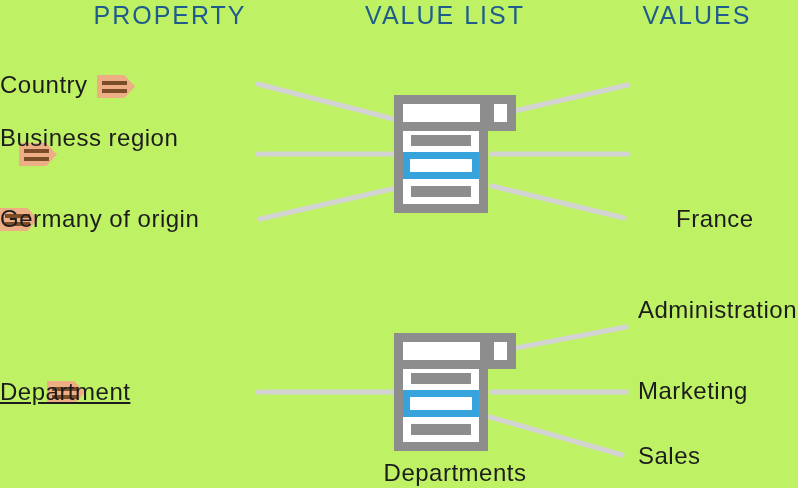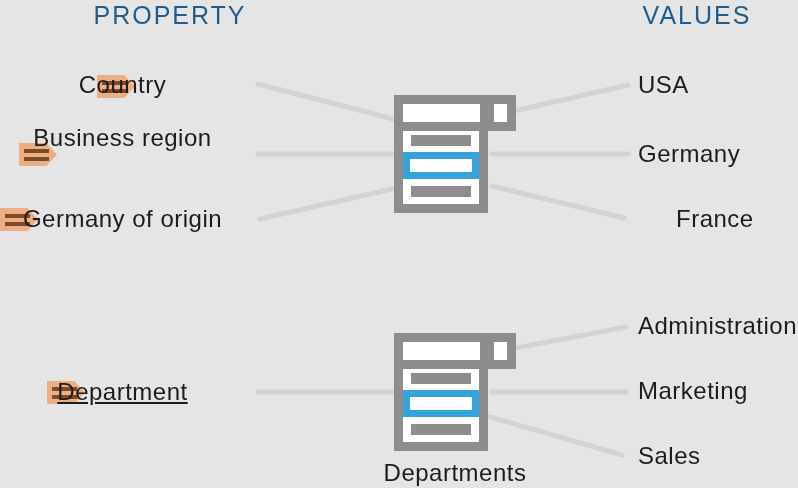--- a/index.html
+++ b/index.html
@@ -6,43 +6,43 @@
     --header-blue:#1f5c8d;
     --text-dark:#1c1c1c;
     --line-gray:#d3d3d3;
     --icon-gray:#8d8d8d;
     --icon-blue:#36a3dc;
     --tag-fill:#edae85;
     --tag-stripe:#7a4d28;
   }
   html,body{margin:0;padding:0;background:#fff;}
   .canvas{
-    position:relative;width:798px;height:488px;background:#e5e5e5;overflow:hidden;
+    position:relative;width:798px;height:488px;background:#bef264;overflow:hidden;
     font-family:"Liberation Sans", sans-serif;color:var(--text-dark);
   }
   .lines-svg{position:absolute;left:0;top:0;z-index:1;}
   .col-header{
     position:absolute;top:1px;width:220px;text-align:center;z-index:2;
     font-size:25px;letter-spacing:2px;color:var(--header-blue);font-weight:400;
   }
   .hdr-property{left:60px;}
   .hdr-valuelist{left:335px;}
   .hdr-values{left:587px;}
 
   .prop-label{
-    position:absolute;left:0;width:245px;text-align:center;z-index:2;
+    position:absolute;left:0;width:245px;text-align:left;z-index:2;
     font-size:24px;letter-spacing:0.5px;white-space:nowrap;
   }
   .val-label{
     position:absolute;left:638px;width:160px;text-align:left;z-index:2;
     font-size:24px;letter-spacing:0.5px;white-space:nowrap;
   }
   .p1{top:71px;} .p2{top:124px;} .p3{top:205px;} .p4{top:378px;text-decoration:underline;}
   .v1{top:71px;} .v2{top:140px;} .v3{top:205px;margin-left:38px;}
-  .v4{top:312px;} .v5{top:377px;} .v6{top:442px;}
+  .v4{top:296px;} .v5{top:377px;} .v6{top:442px;}
 
   .tag{
     position:absolute;width:38px;height:23px;z-index:2;background:var(--tag-fill);
     clip-path:polygon(0 0,72% 0,100% 50%,72% 100%,0 100%);
     display:flex;flex-direction:column;justify-content:center;gap:4px;padding-left:5px;
     box-sizing:border-box;
   }
   .tag .stripe{width:25px;height:4px;background:var(--tag-stripe);}
   .t1{left:97px;top:75px;} .t2{left:19px;top:143px;} .t3{left:0px;top:208px;} .t4{left:47px;top:381px;}
 
@@ -85,20 +85,21 @@
       <line x1="492" y1="154" x2="628" y2="154"></line>
       <line x1="492" y1="186" x2="624" y2="218"></line>
       <line x1="258" y1="392" x2="405" y2="392"></line>
       <line x1="505" y1="350" x2="626" y2="327"></line>
       <line x1="492" y1="392" x2="626" y2="392"></line>
       <line x1="490" y1="417" x2="622" y2="455"></line>
     </g>
   </svg>
 
   <div class="col-header hdr-property">PROPERTY</div>
+  <div class="col-header hdr-valuelist">VALUE LIST</div>
   <div class="col-header hdr-values">VALUES</div>
 
   <div class="tag t1">
     <div class="stripe"></div>
     <div class="stripe"></div>
   </div>
   <div class="tag t2">
     <div class="stripe"></div>
     <div class="stripe"></div>
   </div>
@@ -140,20 +141,18 @@
     <div class="vl-body">
       <div class="row-bar"></div>
       <div class="row-blue">
         <div class="inner"></div>
       </div>
       <div class="row-bar last"></div>
     </div>
   </div>
   <div class="vl-caption cap-bottom">Departments</div>
 
-  <div class="val-label v1">USA</div>
-  <div class="val-label v2">Germany</div>
   <div class="val-label v3">France</div>
   <div class="val-label v4">Administration</div>
   <div class="val-label v5">Marketing</div>
   <div class="val-label v6">Sales</div>
 
 </div>
 
 </body></html>

